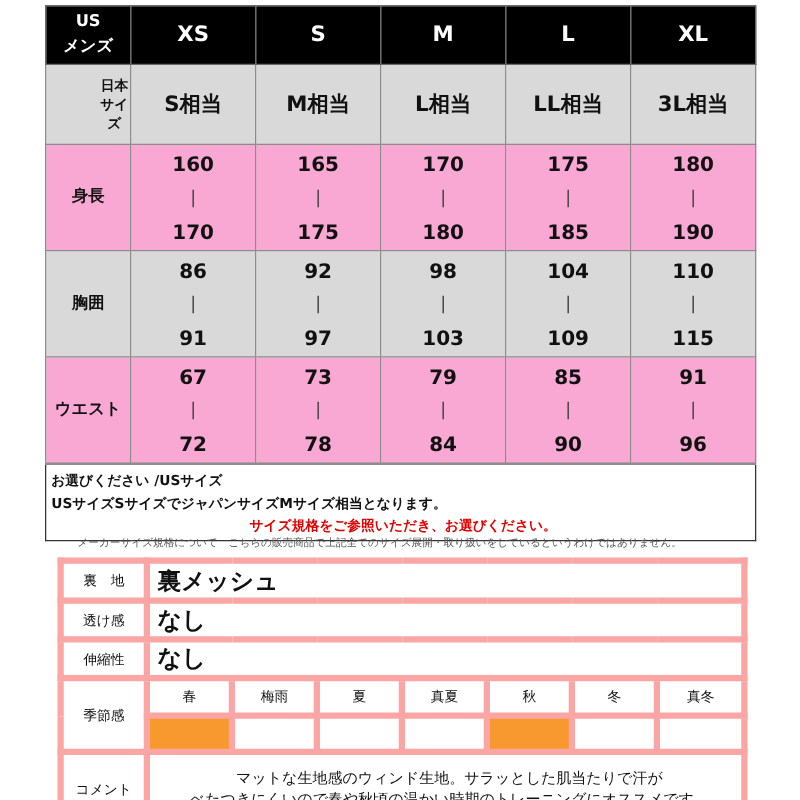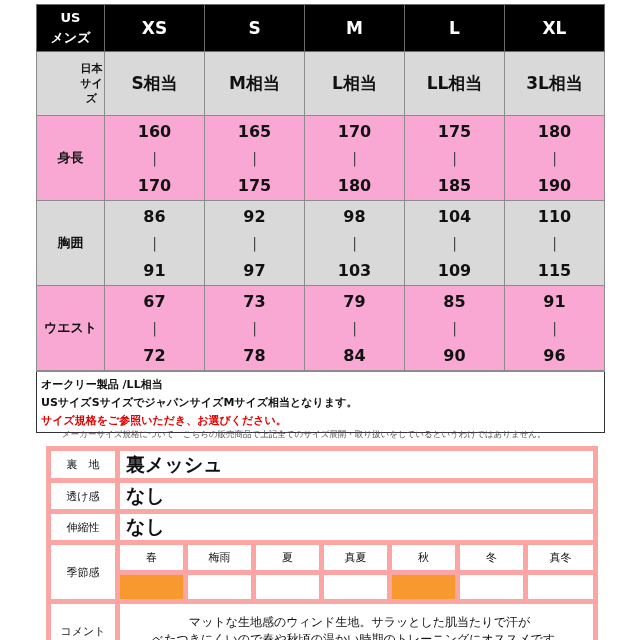--- a/index.html
+++ b/index.html
@@ -17,21 +17,21 @@
   .hdr td.lab-us { font-size:13px; line-height:20px; }
   .jp td { background:#d9d9d9; height:63px; font-size:17px; font-weight:bold; }
   .jp td.lab { font-size:11px;padding-left:42px; }
   .meas td { height:84px; font-size:16px; font-weight:bold; line-height:27px; }
   .meas.gray td { background:#d9d9d9;margin-left:40px; }
   .meas.white td { background:#f9a8d4; }
   .meas td.lab { font-size:13px; line-height:18px; }
   .range .bar { font-weight:normal; color:#444; font-size:14px; }
   .notes td { text-align:left; height:58px; padding:2px 0 0 4px; font-size:11px;
               font-weight:bold; line-height:18px; border:1px solid #333; border-top:2px solid #8c8c8c;}
-  .notes .red { color:#e00000; }
+  .notes .red { color:#e00000;text-align:center; }
 
   .caption { position:absolute; left:62px; top:429px; font-size:8.5px; color:#555;
              white-space:nowrap; }
 
   
   .spec { position:absolute; left:46px; top:446px; width:547px;
           border-collapse:collapse; table-layout:fixed; }
   .spec td { border:5px solid #fca5a5; padding:0; }
   .spec td.lab { text-align:center; font-size:11px; width:68px; }
   .spec .val { font-size:19px; font-weight:bold; padding-left:6px; }
@@ -153,21 +153,21 @@
           <div>90</div>
         </td>
     <td class="range">
           <div>91</div>
           <div class="bar">|</div>
           <div>96</div>
         </td>
   </tr>
   <tr class="notes">
     <td colspan="6">
-      <div>オークリー製品 /LL相当</div>
+      <div>お選びください /USサイズ</div>
       <div>USサイズSサイズでジャパンサイズMサイズ相当となります。</div>
       <div class="red">サイズ規格をご参照いただき、お選びください。</div>
     </td>
   </tr>
 </tbody>
   </table>
 
 <div class="caption">メーカーサイズ規格について　こちらの販売商品で上記全てのサイズ展開・取り扱いをしているというわけではありません。</div>
 
 <table class="spec">

